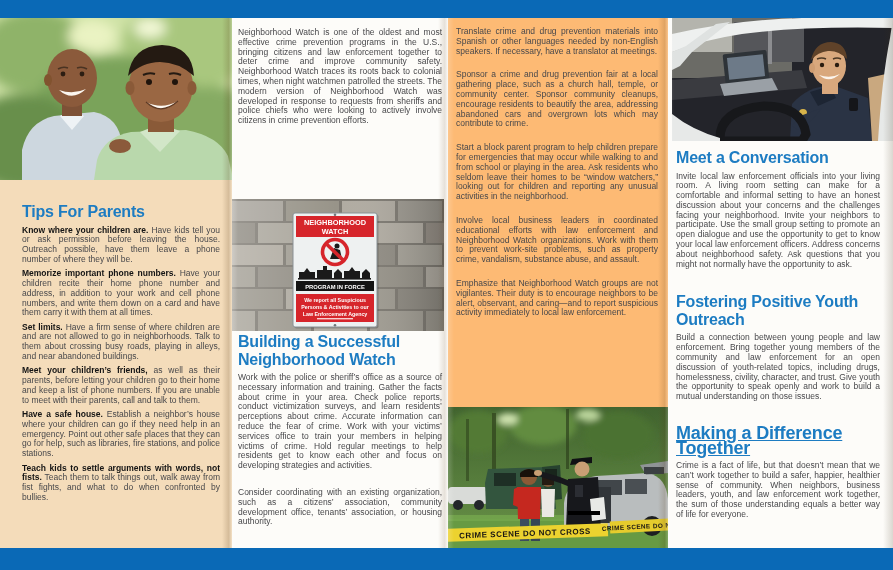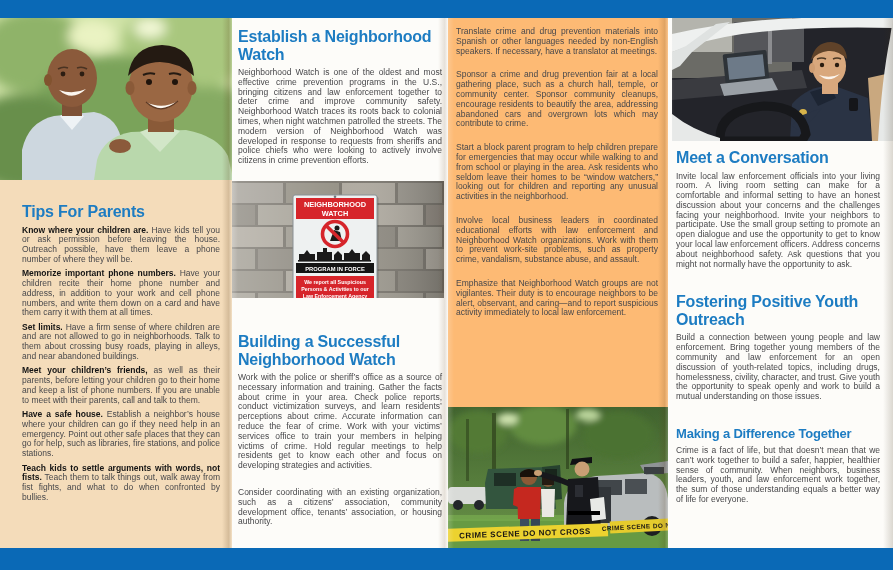--- a/index.html
+++ b/index.html
@@ -20,33 +20,33 @@
   .p4{left:668px;width:225px;background:#fdfcf9;}
 
   .photo{position:absolute;overflow:hidden;line-height:0;}
   .photo svg{display:block;}
 
   h2{
     margin:0 0 5px 0;
     font-size:16px;line-height:17.5px;font-weight:bold;
     color:#1d7cc2;letter-spacing:-0.2px;
   }
-  h2.small{font-size:13px;line-height:15px;}
+  h2.small{font-size:18px;line-height:15px;text-decoration:underline;}
   p{
     margin:0 0 4px 0;
     font-size:8.5px;line-height:9.8px;
     color:#48484b;text-align:justify;
   }
   .lead{font-weight:bold;color:#141414;}
 
   .p1 .body{position:absolute;left:22px;top:162px;width:198px;padding-top:23px;}
   .p1 p{margin-bottom:4.5px;}
 
   .p2 .blockA{position:absolute;left:6px;top:10px;width:204px;}
-  .p2 .photo{top:163px;left:-4px;width:216px;height:117px;}
+  .p2 .photo{top:181px;left:-4px;width:216px;height:132px;}
   .p2 .blockB{position:absolute;left:6px;top:315px;width:204px;}
   .p2 .blockB p{margin-bottom:17px;}
 
   .p3 .body{position:absolute;left:8px;top:9px;width:202px;}
   .p3 p{margin-bottom:14px;}
   .p3 .photo{left:0;bottom:0;width:220px;height:141px;top:auto;position:absolute;}
 
   .p4 .photo{top:0;left:4px;width:221px;height:123px;}
   .p4 .body{position:absolute;left:8px;top:123px;width:204px;padding-top:8px;}
   .p4 h2{margin-top:24px;}
@@ -119,21 +119,20 @@
       <p><span class="lead">Memorize important phone numbers.</span> <span>Have your children recite their home phone number and address, in addition to your work and cell phone numbers, and write them down on a card and have them carry it with them at all times.</span></p>
       <p><span class="lead">Set limits.</span> <span>Have a firm sense of where children are and are not allowed to go in neighborhoods. Talk to them about crossing busy roads, playing in alleys, and near abandoned buildings.</span></p>
       <p><span class="lead">Meet your children’s friends,</span> <span>as well as their parents, before letting your children go to their home and keep a list of phone numbers. If you are unable to meet with their parents, call and talk to them.</span></p>
       <p><span class="lead">Have a safe house.</span> <span>Establish a neighbor’s house where your children can go if they need help in an emergency. Point out other safe places that they can go for help, such as libraries, fire stations, and police stations.</span></p>
       <p><span class="lead">Teach kids to settle arguments with words, not fists.</span> <span>Teach them to talk things out, walk away from fist fights, and what to do when confronted by bullies.</span></p>
     </div>
   </section>
 
   <section class="panel p2">
     <div class="blockA">
-      <h2>Establish a Neighborhood Watch</h2>
       <p>Neighborhood Watch is one of the oldest and most effective crime prevention programs in the U.S., bringing citizens and law enforcement together to deter crime and improve community safety. Neighborhood Watch traces its roots back to colonial times, when night watchmen patrolled the streets. The modern version of Neighborhood Watch was developed in response to requests from sheriffs and police chiefs who were looking to actively involve citizens in crime prevention efforts.</p>
     </div>
     <div class="photo">
       <svg width="216" height="132" viewBox="0 0 216 132">
         <rect width="216" height="132" fill="#7e7a72"></rect>
 
         <g>
           <rect x="2" y="2" width="53" height="20" fill="#a6a29a"></rect>
             <rect x="58" y="2" width="53" height="20" fill="#989489"></rect>
             <rect x="114" y="2" width="53" height="20" fill="#b0aba1"></rect>

